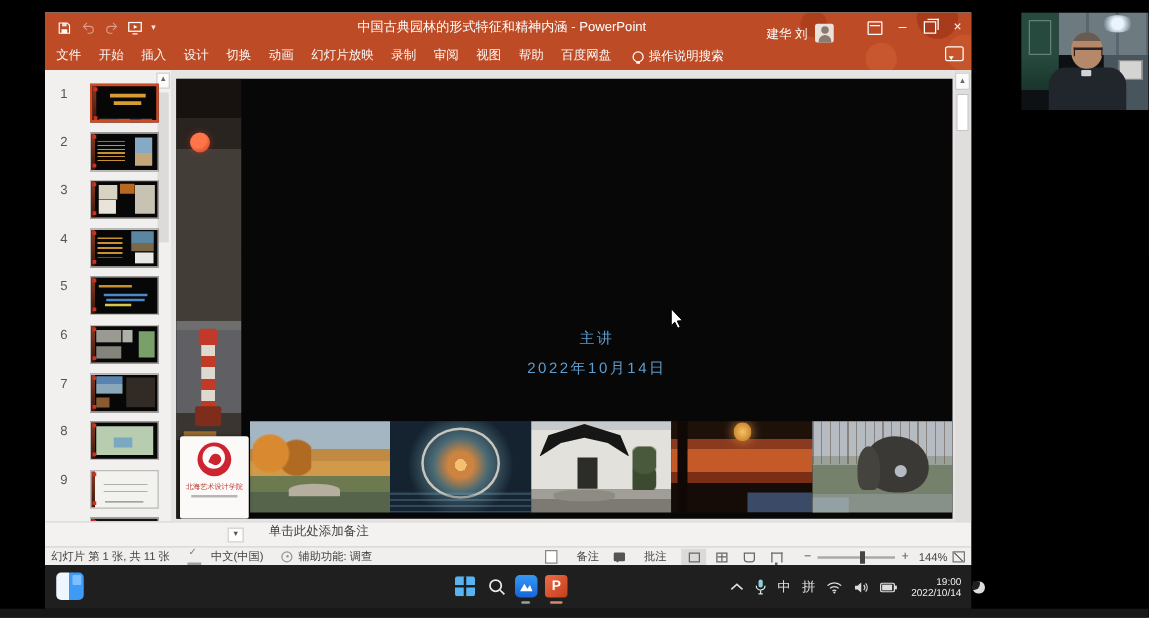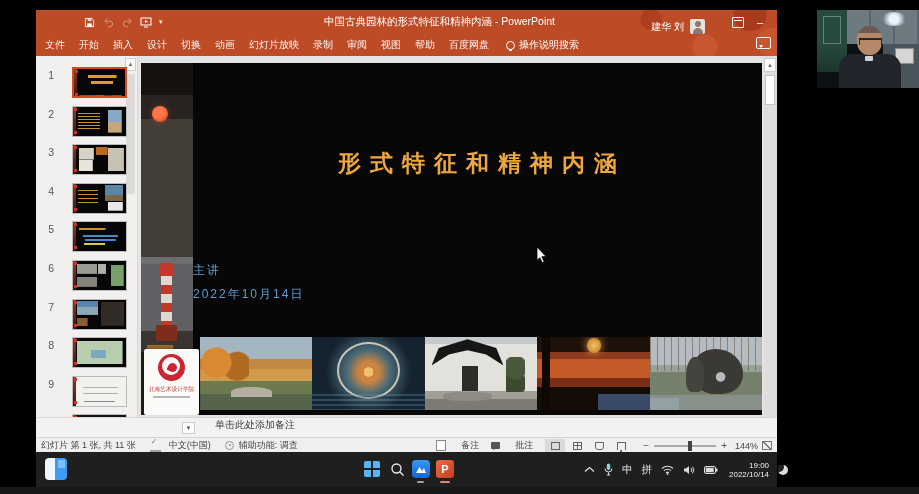--- a/index.html
+++ b/index.html
@@ -9,21 +9,21 @@
   .screen{position:absolute;left:36px;top:10px;width:741px;height:477px;}
   .ppt{position:absolute;left:0;top:0;width:741px;height:442px;background:#e9e7e5;overflow:hidden;}
   
   .header{position:absolute;left:0;top:0;width:741px;height:46px;background:#bd4b26;overflow:hidden;}
   .pattern{position:absolute;right:0;top:0;width:180px;height:46px;pointer-events:none;opacity:.8;
     background:
       radial-gradient(circle at 85% 10%, rgba(140,40,15,.55) 0 16px, transparent 17px),
       radial-gradient(circle at 60% 80%, rgba(230,120,70,.35) 0 12px, transparent 13px),
       radial-gradient(circle at 30% 20%, rgba(140,40,15,.4) 0 10px, transparent 11px),
       radial-gradient(circle at 97% 70%, rgba(230,120,70,.3) 0 14px, transparent 15px);}
-  .titlebar{position:absolute;left:0;top:0;width:741px;height:24px;display:flex;align-items:center;color:#fff;margin-left:38px;}
+  .titlebar{position:absolute;left:0;top:0;width:741px;height:24px;display:flex;align-items:center;color:#fff;}
   .qat{display:flex;align-items:center;gap:7px;margin-left:9px;}
   .qat .qbtn{width:12px;height:12px;display:flex;align-items:center;justify-content:center;}
   .dim{opacity:.45;}
   .qat .drop{font-size:7px;color:#fff;opacity:.9;}
   .wtitle{position:absolute;left:150px;right:160px;text-align:center;font-size:10.5px;white-space:nowrap;
           overflow:hidden;color:#fff;}
   .tb-right{position:absolute;right:0;top:0;height:24px;display:flex;align-items:flex-end;}
   .uname{font-size:10px;margin-right:6px;}
   .avatar{width:15px;height:15px;background:#e9e2db;border-radius:2px;position:relative;margin-right:22px;}
   .avatar::before{content:"";position:absolute;left:4.5px;top:2px;width:6px;height:6px;border-radius:50%;background:#8a7a70;}
@@ -110,21 +110,21 @@
   .swirl{position:absolute;left:14px;top:5px;width:27px;height:27px;border-radius:50%;background:#cc2430;}
   .swirl::before{content:"";position:absolute;left:4px;top:3px;width:18px;height:18px;border-radius:50%;background:#fbfaf8;}
   .swirl::after{content:"";position:absolute;left:10px;top:9px;width:9px;height:9px;border-radius:50% 50% 50% 10%;background:#cc2430;transform:rotate(25deg);}
   .logotext{position:absolute;left:0;top:36px;width:55px;text-align:center;font-size:6px;color:#bf3a34;
       white-space:nowrap;letter-spacing:0;transform:scale(.95);}
   .logosub{position:absolute;left:9px;top:47px;width:37px;height:2px;background:#9a9a9a;opacity:.7;}
   .stitle{position:absolute;left:52px;right:0;text-align:center;color:#eea73f;font-weight:600;
       font-size:23px;letter-spacing:9px;padding-left:9px;white-space:nowrap;
       font-family:"Liberation Serif","DejaVu Serif",serif;}
   .st1{top:40px;} .st2{top:85px;}
-  .speaker{position:absolute;left:52px;right:0;top:196px;text-align:left;color:#5e9fd0;
+  .speaker{position:absolute;left:52px;right:0;top:196px;text-align:center;color:#5e9fd0;
       font-size:12px;line-height:23.5px;letter-spacing:2px;}
   .photorow{position:absolute;left:59px;top:274px;width:562px;height:73px;display:flex;}
   .photo{position:relative;flex:1;overflow:hidden;}
   .photo span{position:absolute;display:block;}
   .p1{background:linear-gradient(180deg,#a4b6c2 0 30%,#c08a42 30% 44%,#d09a4a 44% 60%,#6d7a50 60% 78%,#55644a 78% 100%);}
   .p1::before{content:"";position:absolute;left:2%;top:14%;width:42%;height:48%;
      background:radial-gradient(circle at 30% 45%,#d98a30 0 38%,transparent 42%),
                 radial-gradient(circle at 75% 55%,#b06a22 0 34%,transparent 38%);}
   .p1::after{content:"";position:absolute;left:28%;bottom:18%;width:36%;height:13%;
      background:#b6ae9e;border-radius:100% 100% 0 0;}
@@ -352,21 +352,20 @@
           </div>
         <div class="editor">
           <div class="slide">
             <div class="strip">
               <div class="sun"></div>
               <div class="lh-cabin"></div>
               <div class="lh-body"></div>
               <div class="lh-base"></div>
               <div class="gtower"></div>
             </div>
-            <div class="stitle st2">形式特征和精神内涵</div>
             <div class="speaker">
               <div>主讲</div>
               <div>2022年10月14日</div>
             </div>
             <div class="photorow">
                 <div class="photo p1">
                   <span class="fa"></span>
                   <span class="fb"></span>
                 </div>
                 <div class="photo p2">

